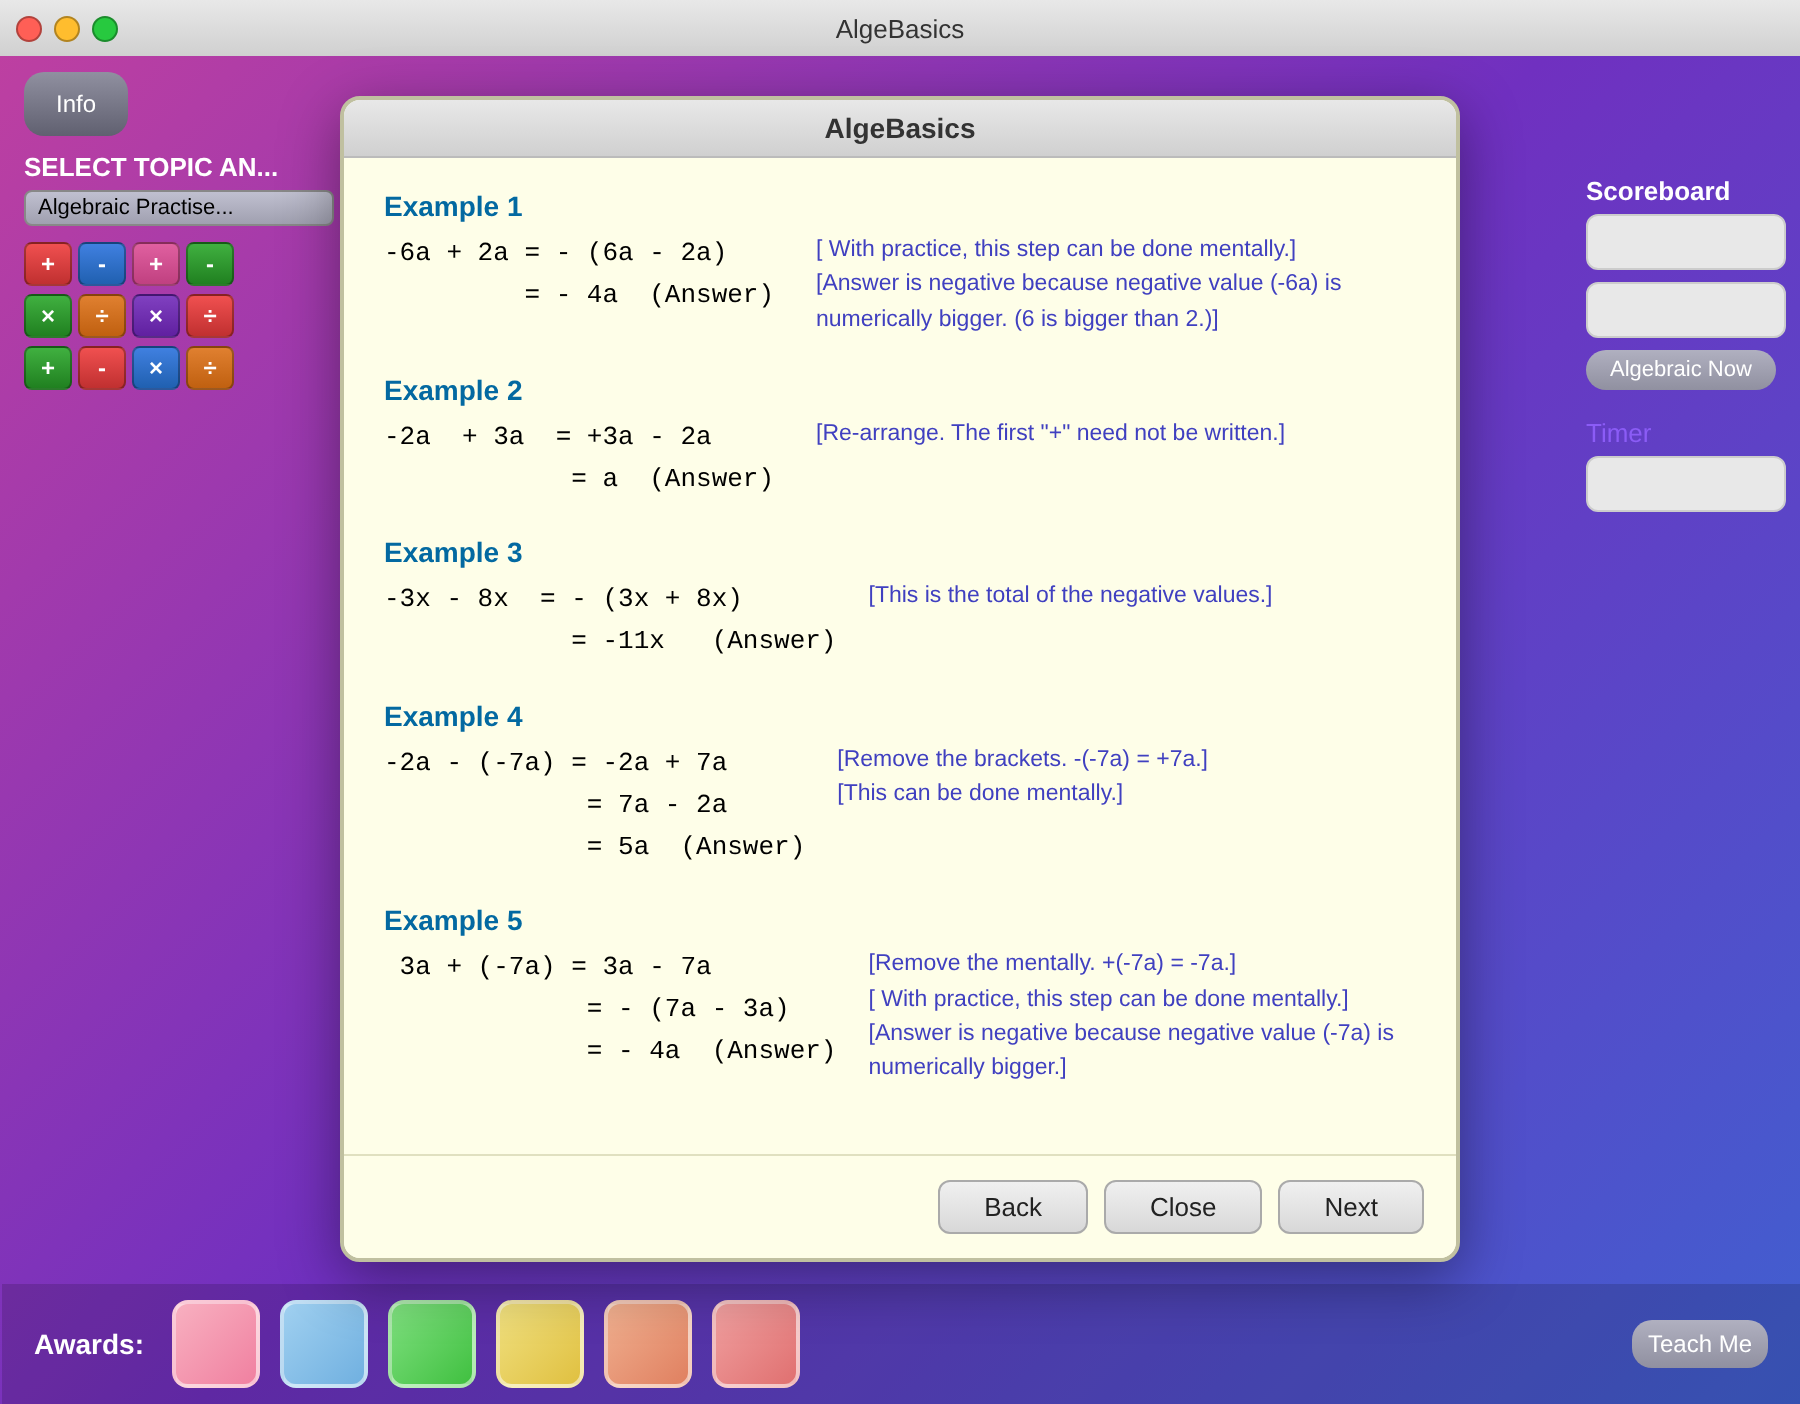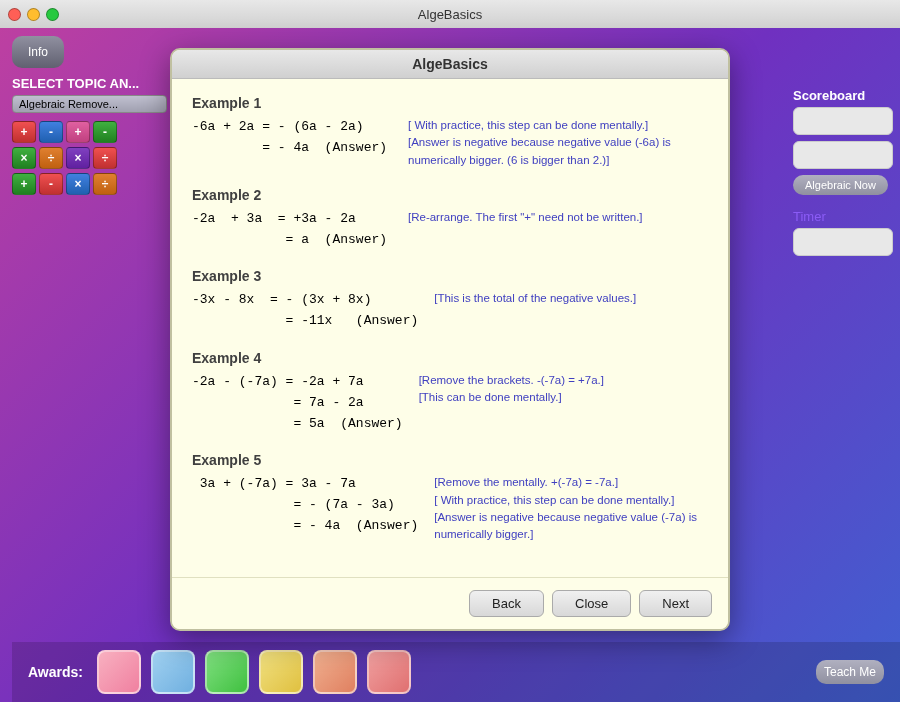--- a/index.html
+++ b/index.html
@@ -153,21 +153,21 @@
       font-size: 11px;
       cursor: pointer;
       margin-bottom: 6px;
       white-space: nowrap;
     }
 
     
     .awards-bar {
       position: absolute;
       bottom: 0;
-      left: 12px;
+      left: 1px;
       right: 0;
       height: 60px;
       background: rgba(0,0,0,0.15);
       display: flex;
       align-items: center;
       padding: 0 16px;
       gap: 10px;
     }
     .awards-label {
       color: #fff;
@@ -235,21 +235,21 @@
       padding: 16px 20px;
     }
 
     .example-block {
       margin-bottom: 18px;
     }
 
     .example-title {
       font-size: 14px;
       font-weight: bold;
-      color: #404040;
+      color: #0369a1;
       margin-bottom: 6px;
     }
 
     .example-content {
       display: flex;
       gap: 16px;
       align-items: flex-start;
     }
 
     .math-col {
@@ -296,21 +296,21 @@
     <div class="win-btn maximize"></div>
   </div>
   <span class="titlebar-title">AlgeBasics</span>
 </div>
 
 <div class="app-bg">
 
   <button class="info-btn">Info</button>
 
   <div class="select-topic">SELECT TOPIC AN...</div>
-  <div class="topic-select">Algebraic Remove...</div>
+  <div class="topic-select">Algebraic Practise...</div>
 
   <div class="operator-rows">
     <div class="operator-row">
       <div class="op-btn op-red">+</div>
       <div class="op-btn op-blue">-</div>
       <div class="op-btn op-pink">+</div>
       <div class="op-btn op-green">-</div>
     </div>
     <div class="operator-row">
       <div class="op-btn op-green">×</div>

